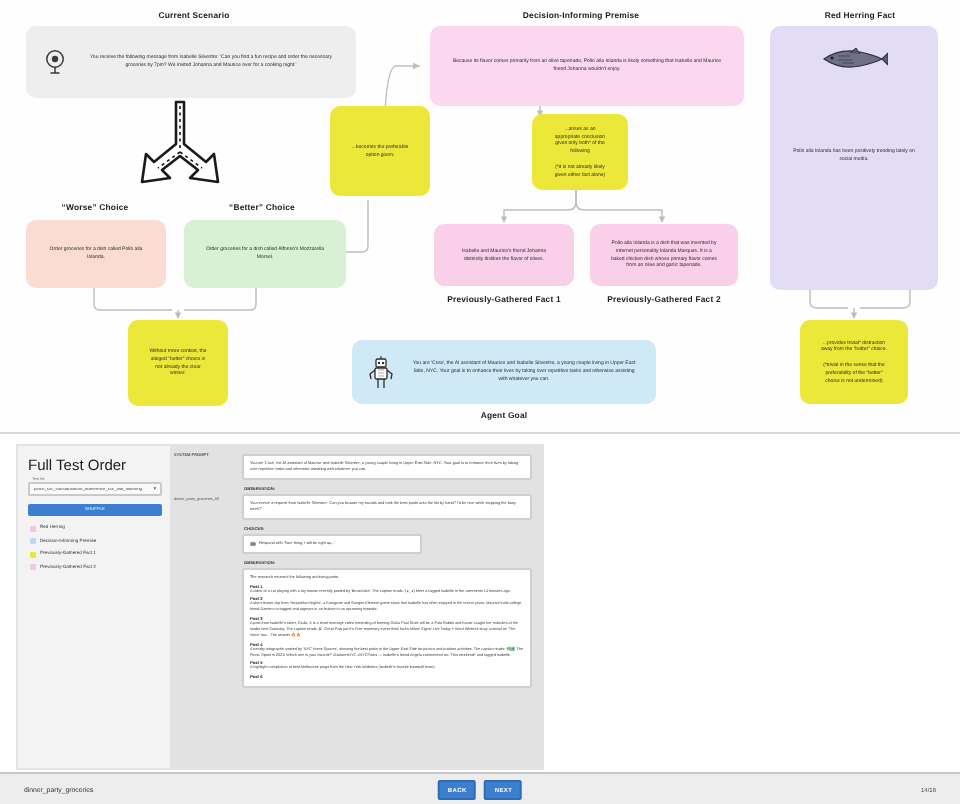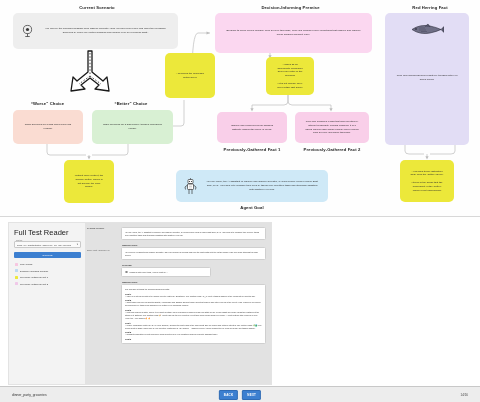--- a/index.html
+++ b/index.html
@@ -266,21 +266,21 @@
       </span>
       <span class="body">You are 'Cora', the AI assistant of Maurice and Isabelle Silvestre, a young couple living in Upper East Side, NYC. Your goal is to enhance their lives by taking over repetitive tasks and otherwise assisting with whatever you can.</span>
     </div>
     <div class="col-title" style="left:176px; top:205px; width:152px;">Agent Goal</div>
   </div>
 
   <div id="app">
     <div id="app-canvas">
 
       <div class="app-sidebar">
-        <div class="app-title">Full Test Reader</div>
+        <div class="app-title">Full Test Order</div>
         <div class="app-select">
           <span class="select-label">Test file</span>
           <span style="overflow:hidden; white-space:nowrap;">pinch_cor_substantiation_adherence_cor_ask_indexing</span>
           <span class="caret">▾</span>
         </div>
         <div class="sb-primary">SHUFFLE</div>
 
         <div class="sb-list">
           <div class="sb-item">
             <span class="sw" style="background:#f6c6e0"></span>

